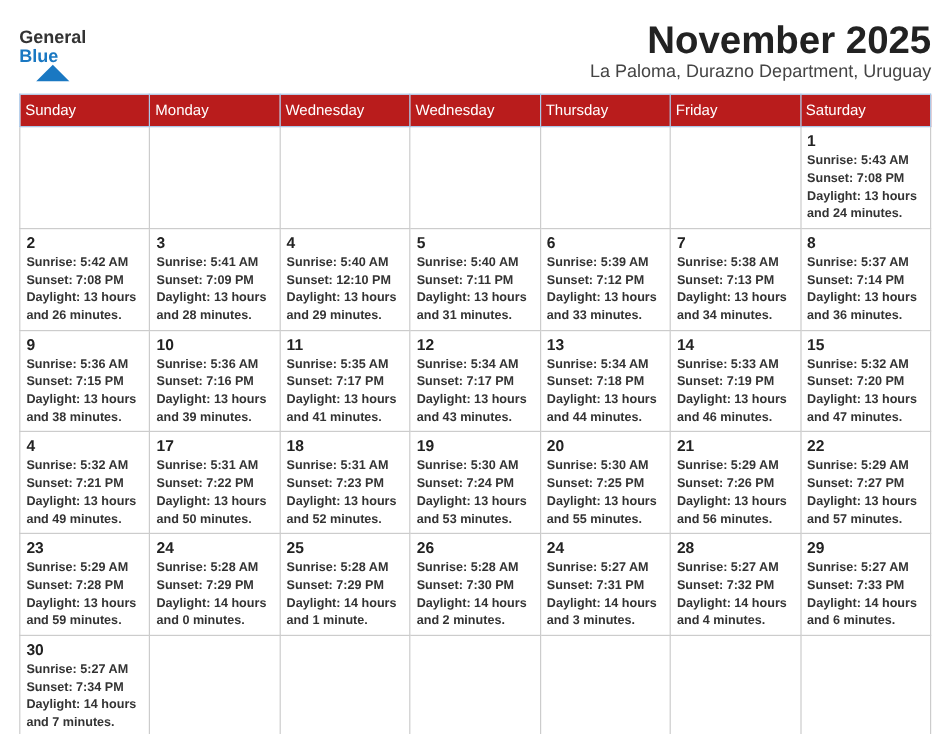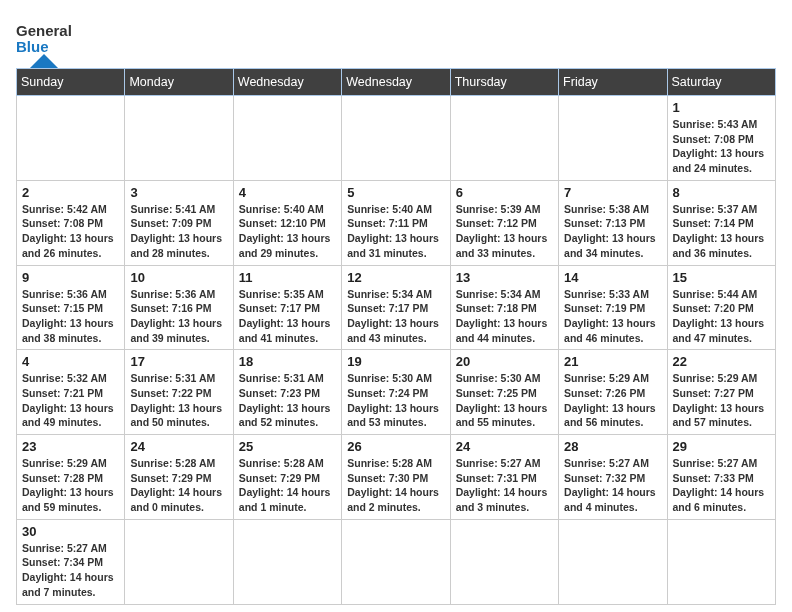--- a/index.html
+++ b/index.html
@@ -7,41 +7,42 @@
       font-family: Arial, sans-serif;
       background: #fff;
       width: 792px;
       min-height: 612px;
       padding: 16px;
     }
     .header {
       display: flex;
       justify-content: space-between;
       align-items: flex-start;
+      margin-bottom: 10px;
     }
     .title-block {
       text-align: right;
     }
     .month-title {
       font-size: 32px;
       font-weight: bold;
       color: #222;
       line-height: 1.1;
     }
     .location-title {
       font-size: 15px;
       color: #444;
     }
     .calendar {
       width: 100%;
       border-collapse: collapse;
       font-size: 11px;
     }
     .calendar th {
-      background: #404040;
+      background: #b91c1c;
       color: #fff;
       padding: 6px 4px;
       text-align: left;
       font-size: 12.5px;
       font-weight: normal;
       border: 1px solid #aac8e8;
     }
     .calendar td {
       vertical-align: top;
       border: 1px solid #ccc;
@@ -77,20 +78,24 @@
 
 <div class="header">
   <div class="logo-wrapper">
     <svg width="56" height="52" viewBox="0 0 56 52">
 
       <text x="0" y="20" font-size="15" font-weight="bold" fill="#333" font-family="Arial">General</text>
       <text x="0" y="36" font-size="15" font-weight="bold" fill="#1a78c2" font-family="Arial">Blue</text>
       <polygon points="28,38 42,52 14,52" fill="#1a78c2"></polygon>
     </svg>
   </div>
+  <div class="title-block">
+    <div class="month-title">November 2025</div>
+    <div class="location-title">La Paloma, Durazno Department, Uruguay</div>
+  </div>
 </div>
 
 <table class="calendar">
   <thead>
     <tr>
     <th>Sunday</th>
         <th>Monday</th>
         <th>Wednesday</th>
         <th>Wednesday</th>
         <th>Thursday</th>
@@ -189,21 +194,21 @@
 Daylight: 13 hours and 44 minutes.</div>
         </td>
         <td>
           <span class="day-num">14</span>
           <div class="day-info">Sunrise: 5:33 AM
 Sunset: 7:19 PM
 Daylight: 13 hours and 46 minutes.</div>
         </td>
         <td>
           <span class="day-num">15</span>
-          <div class="day-info">Sunrise: 5:44 AM
+          <div class="day-info">Sunrise: 5:32 AM
 Sunset: 7:20 PM
 Daylight: 13 hours and 47 minutes.</div>
         </td>
       </tr>
       <tr>
         <td>
           <span class="day-num">4</span>
           <div class="day-info">Sunrise: 5:32 AM
 Sunset: 7:21 PM
 Daylight: 13 hours and 49 minutes.</div>

